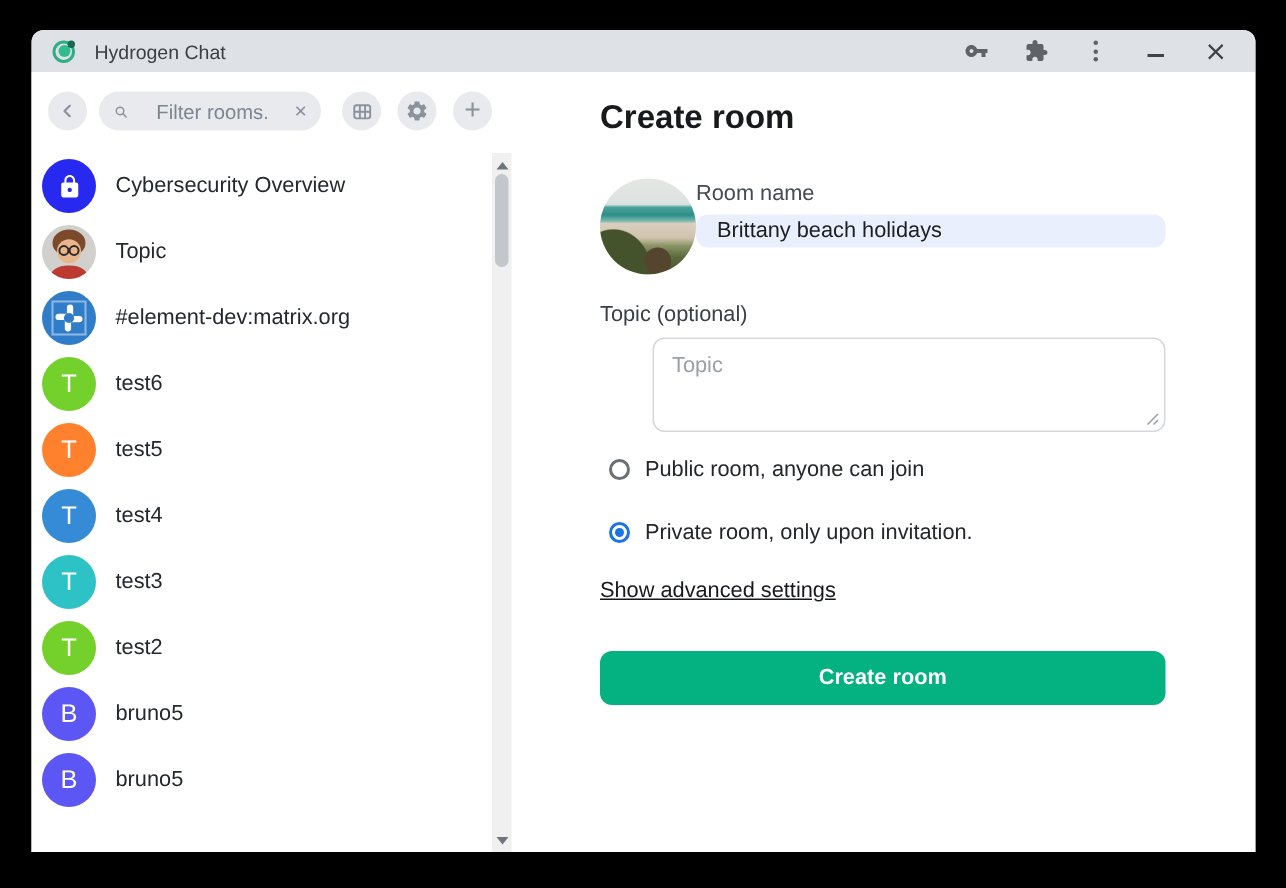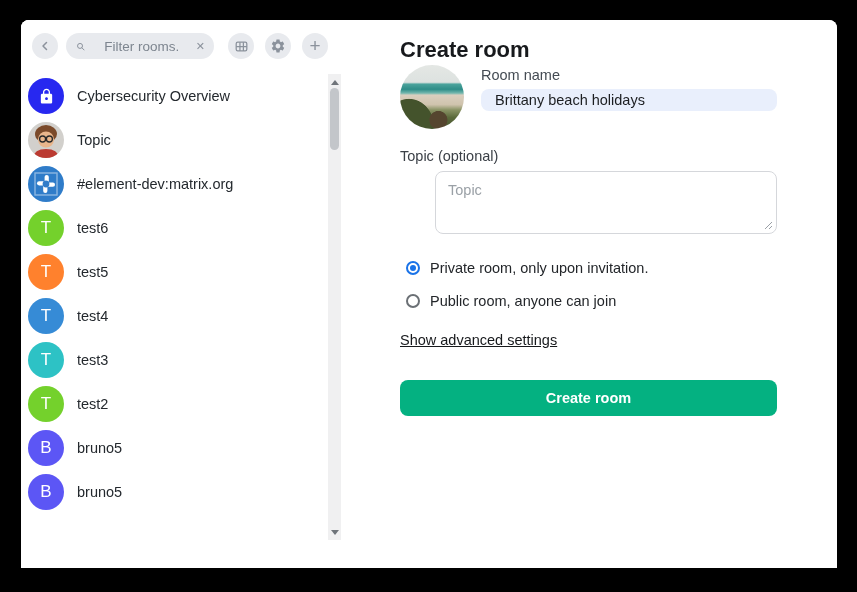--- a/index.html
+++ b/index.html
@@ -63,21 +63,21 @@
   .sb .arrow.up { top:2px; } .sb .arrow.down { bottom:2px; }
   .tri-up { width:0; height:0; border-left:4px solid transparent; border-right:4px solid transparent;
             border-bottom:5px solid #6f747a; }
   .tri-down { width:0; height:0; border-left:4px solid transparent; border-right:4px solid transparent;
               border-top:5px solid #6f747a; }
   .sb .thumb { position:absolute; top:14px; left:2px; width:9px; height:62px;
                border-radius:4.5px; background:#c3c6ca; cursor:grab; }
 
   
   h1.page-title { font-size:22px; line-height:30px; font-weight:700; color:#17191c; }
-  .avatar-row { display:flex; gap:17px; }
+  .avatar-row { margin-top:26px; display:flex; }
   .room-avatar-big { width:64px; height:64px; border-radius:50%; flex:none; cursor:pointer;
       background:
         radial-gradient(circle at 60% 86%, #55452f 0 13%, rgba(0,0,0,0) 14%),
         radial-gradient(ellipse at 14% 98%, #44532c 0 32%, rgba(0,0,0,0) 33%),
         linear-gradient(180deg,
           #e4e7e4 0%, #dde2e0 27%,
           #4aa29b 30%, #2e8d88 38%, #74b7ae 44%,
           #dacfbf 47%, #cfc3ad 62%,
           #8b9466 70%, #5b6a3b 82%, #475430 100%); }
   .field-col { flex:1; padding-top:2px; }
@@ -116,20 +116,49 @@
                 border-radius:8px; color:#fff; font-size:14.5px; font-weight:700;
                 cursor:pointer; font-family:"Liberation Sans", sans-serif; }
 
   svg.icon { stroke:none; }
 </style>
 </head>
 <body>
 
 <div class="window">
 
+  <div class="titlebar">
+    <span class="app-icon"></span>
+    <span class="tb-title">Hydrogen Chat</span>
+    <div class="tb-right">
+      <span class="tb-btn">
+        <svg class="icon" width="16" height="16" viewBox="0 0 24 24" fill="#5f6368">
+            <path d="M12.65 10C11.83 7.67 9.61 6 7 6c-3.31 0-6 2.69-6 6s2.69 6 6 6c2.61 0 4.83-1.67 5.65-4H17v4h4v-4h2v-4H12.65zM7 14c-1.1 0-2-.9-2-2s.9-2 2-2 2 .9 2 2-.9 2-2 2z"></path>
+          </svg>
+      </span>
+      <span class="tb-btn">
+        <svg class="icon" width="16" height="16" viewBox="0 0 24 24" fill="#5f6368">
+            <path d="M20.5 11H19V7c0-1.1-.9-2-2-2h-4V3.5C13 2.12 11.88 1 10.5 1S8 2.12 8 3.5V5H4c-1.1 0-1.99.9-1.99 2v3.8H3.5c1.49 0 2.7 1.21 2.7 2.7s-1.21 2.7-2.7 2.7H2V20c0 1.1.9 2 2 2h3.8v-1.5c0-1.49 1.21-2.7 2.7-2.7 1.49 0 2.7 1.21 2.7 2.7V22H17c1.1 0 2-.9 2-2v-4h1.5c1.38 0 2.5-1.12 2.5-2.5S21.88 11 20.5 11z"></path>
+          </svg>
+      </span>
+      <span class="tb-btn kebab">
+          <i></i>
+          <i></i>
+          <i></i>
+        </span>
+      <span class="tb-btn">
+          <span class="min-bar"></span>
+        </span>
+      <span class="tb-btn">
+        <svg width="11" height="11" viewBox="0 0 12 12">
+            <path d="M1 1 L11 11 M11 1 L1 11" stroke="#3f4246" stroke-width="1.6"></path>
+          </svg>
+      </span>
+    </div>
+  </div>
 
   <div class="body">
 
     <aside class="sidebar">
       <div class="controls">
         <span class="circle-btn">
           <svg width="12" height="12" viewBox="0 0 24 24" fill="none" stroke="#8b929c" stroke-width="3" stroke-linecap="round" stroke-linejoin="round">
               <polyline points="15 5 8 12 15 19"></polyline>
             </svg>
         </span>
@@ -259,27 +288,27 @@
       </div>
 
       <div class="topic-label">Topic (optional)</div>
       <div class="ta-wrap">
         <textarea class="topic" placeholder="Topic" style=""></textarea>
         <svg class="resize-grip" width="9" height="9" viewBox="0 0 9 9">
             <path d="M8 1 L1 8 M8 5 L5 8" stroke="#9aa0a6" stroke-width="1"></path>
           </svg>
       </div>
 
+      <div class="option-row second">
+        <span class="radio"></span>
+        <span class="option-label">Public room, anyone can join</span>
+      </div>
       <div class="option-row first">
         <span class="radio selected"></span>
         <span class="option-label">Private room, only upon invitation.</span>
-      </div>
-      <div class="option-row second">
-        <span class="radio"></span>
-        <span class="option-label">Public room, anyone can join</span>
       </div>
 
 
       <a class="adv-link">Show advanced settings</a>
 
       <button class="submit-btn" style="background: rgb(4, 177, 129);">Create room</button>
     </main>
   </div>
 </div>
 

